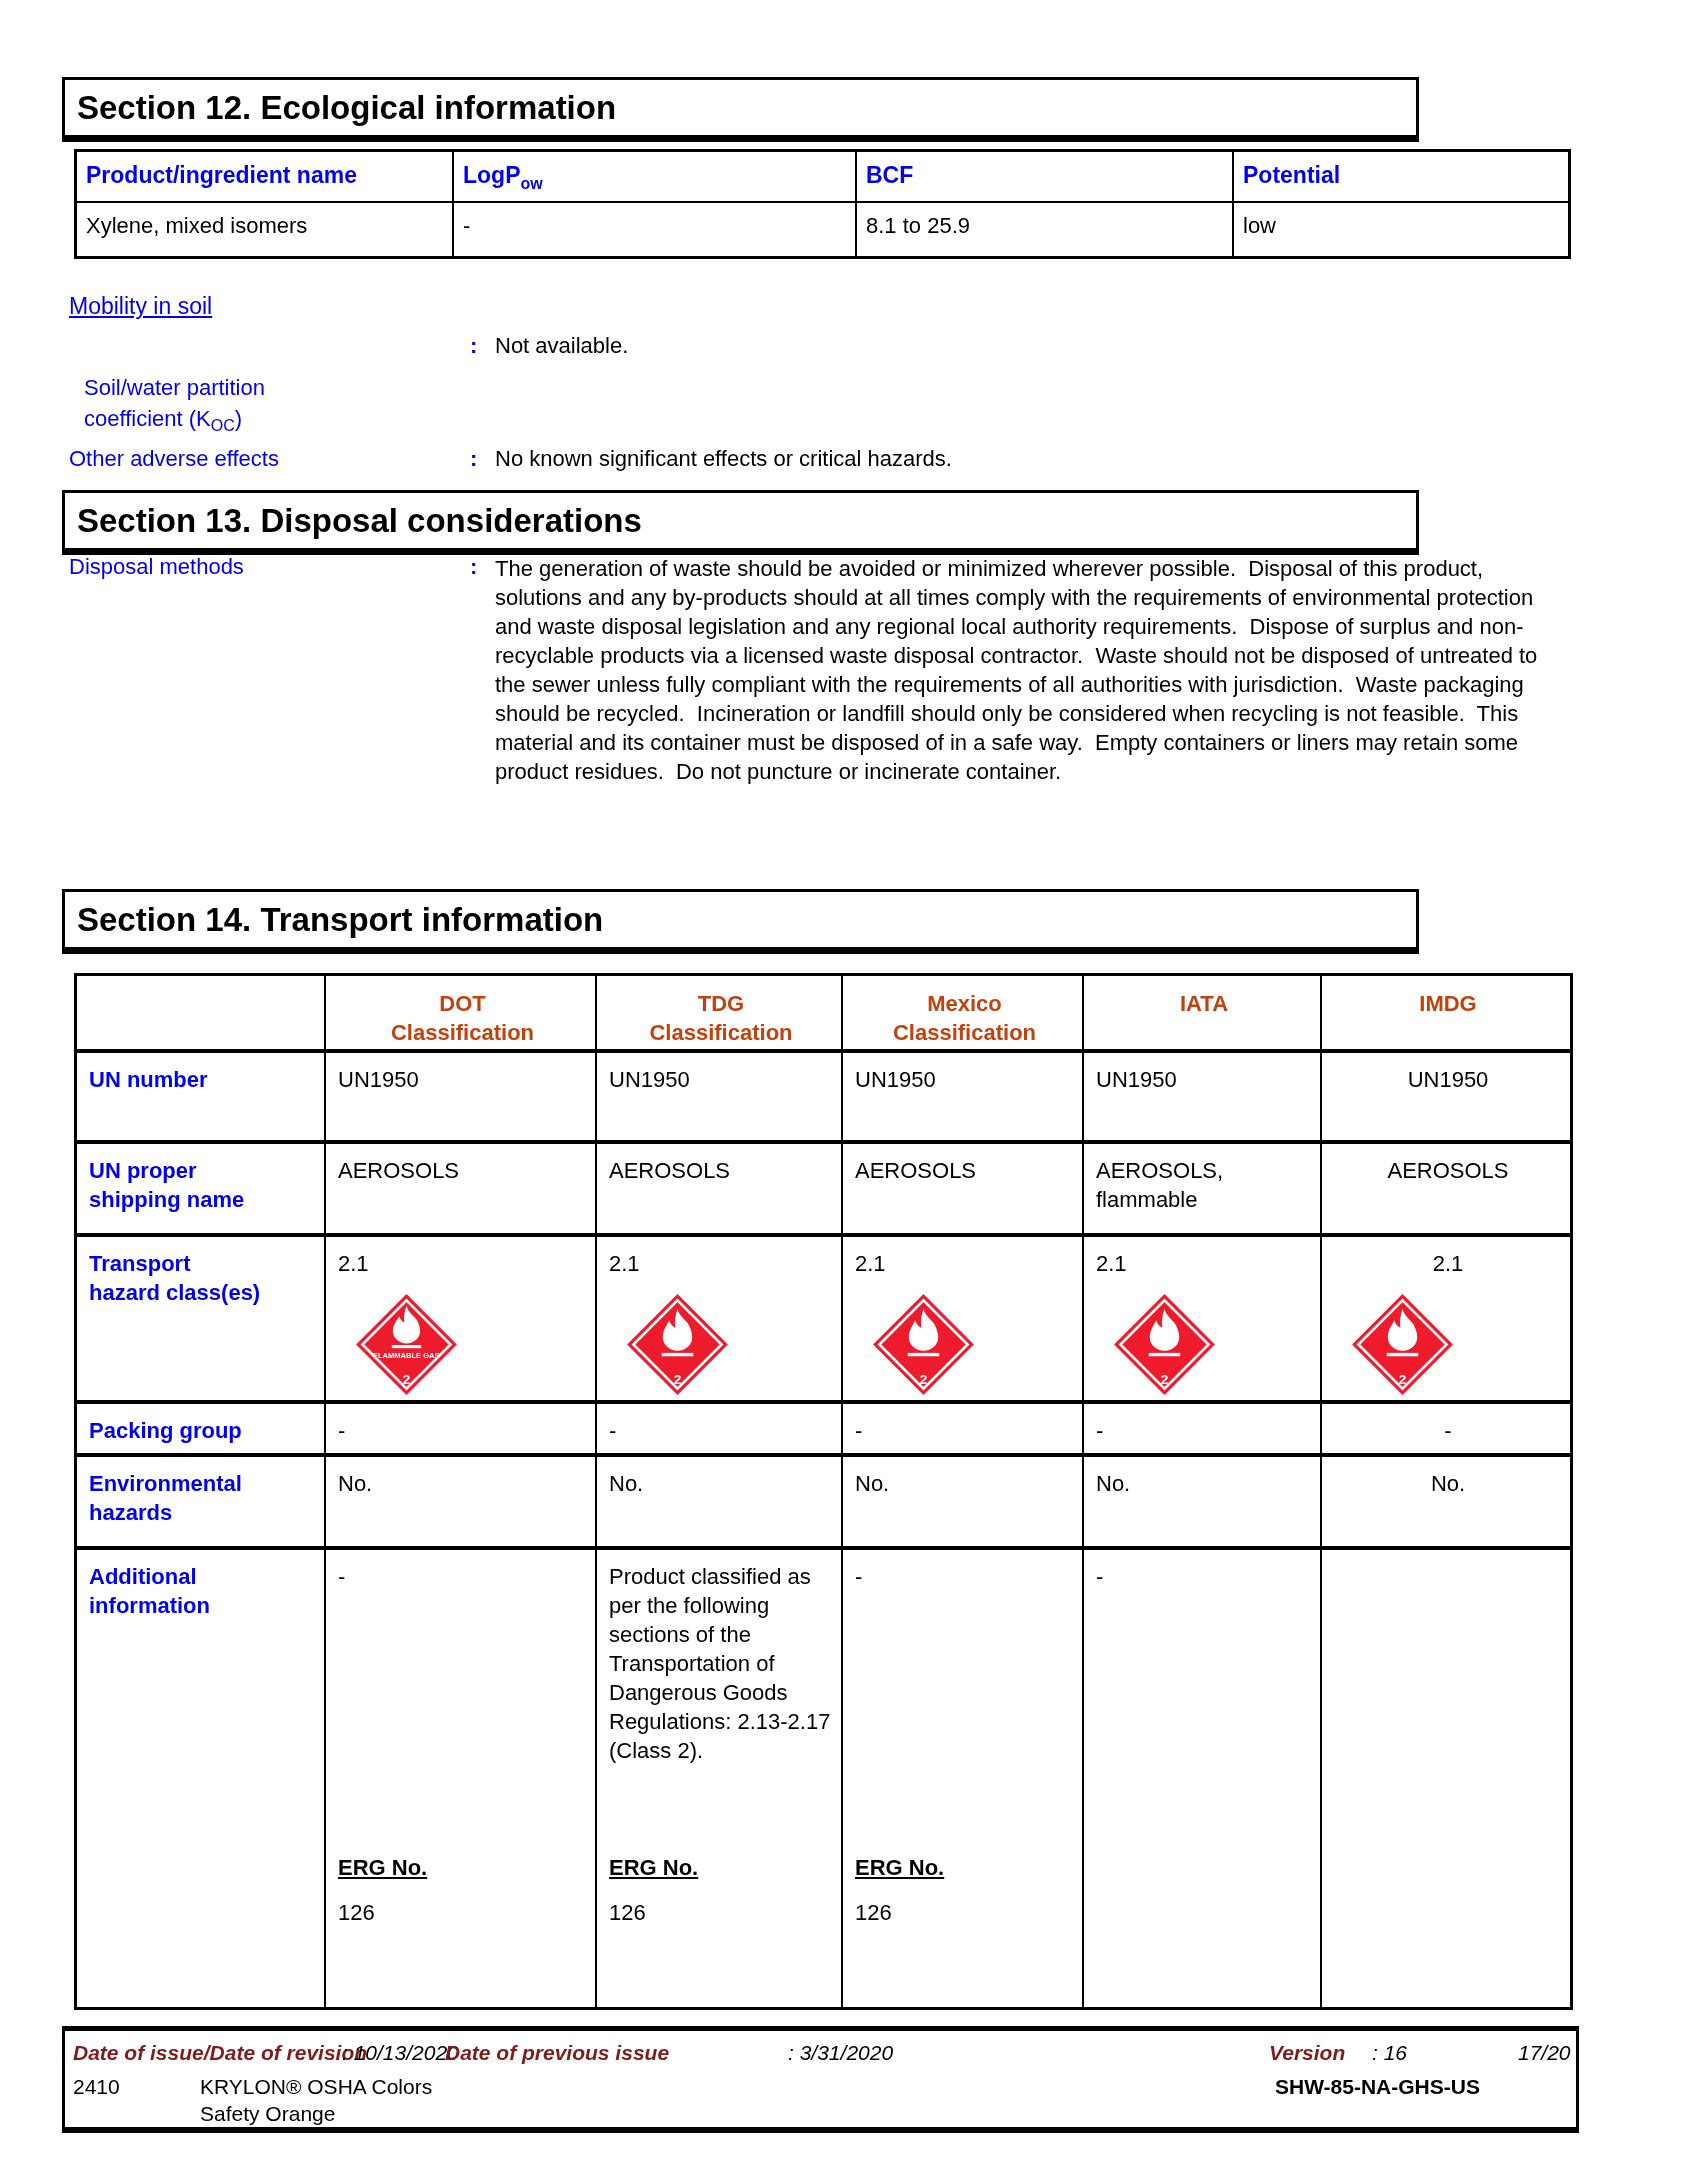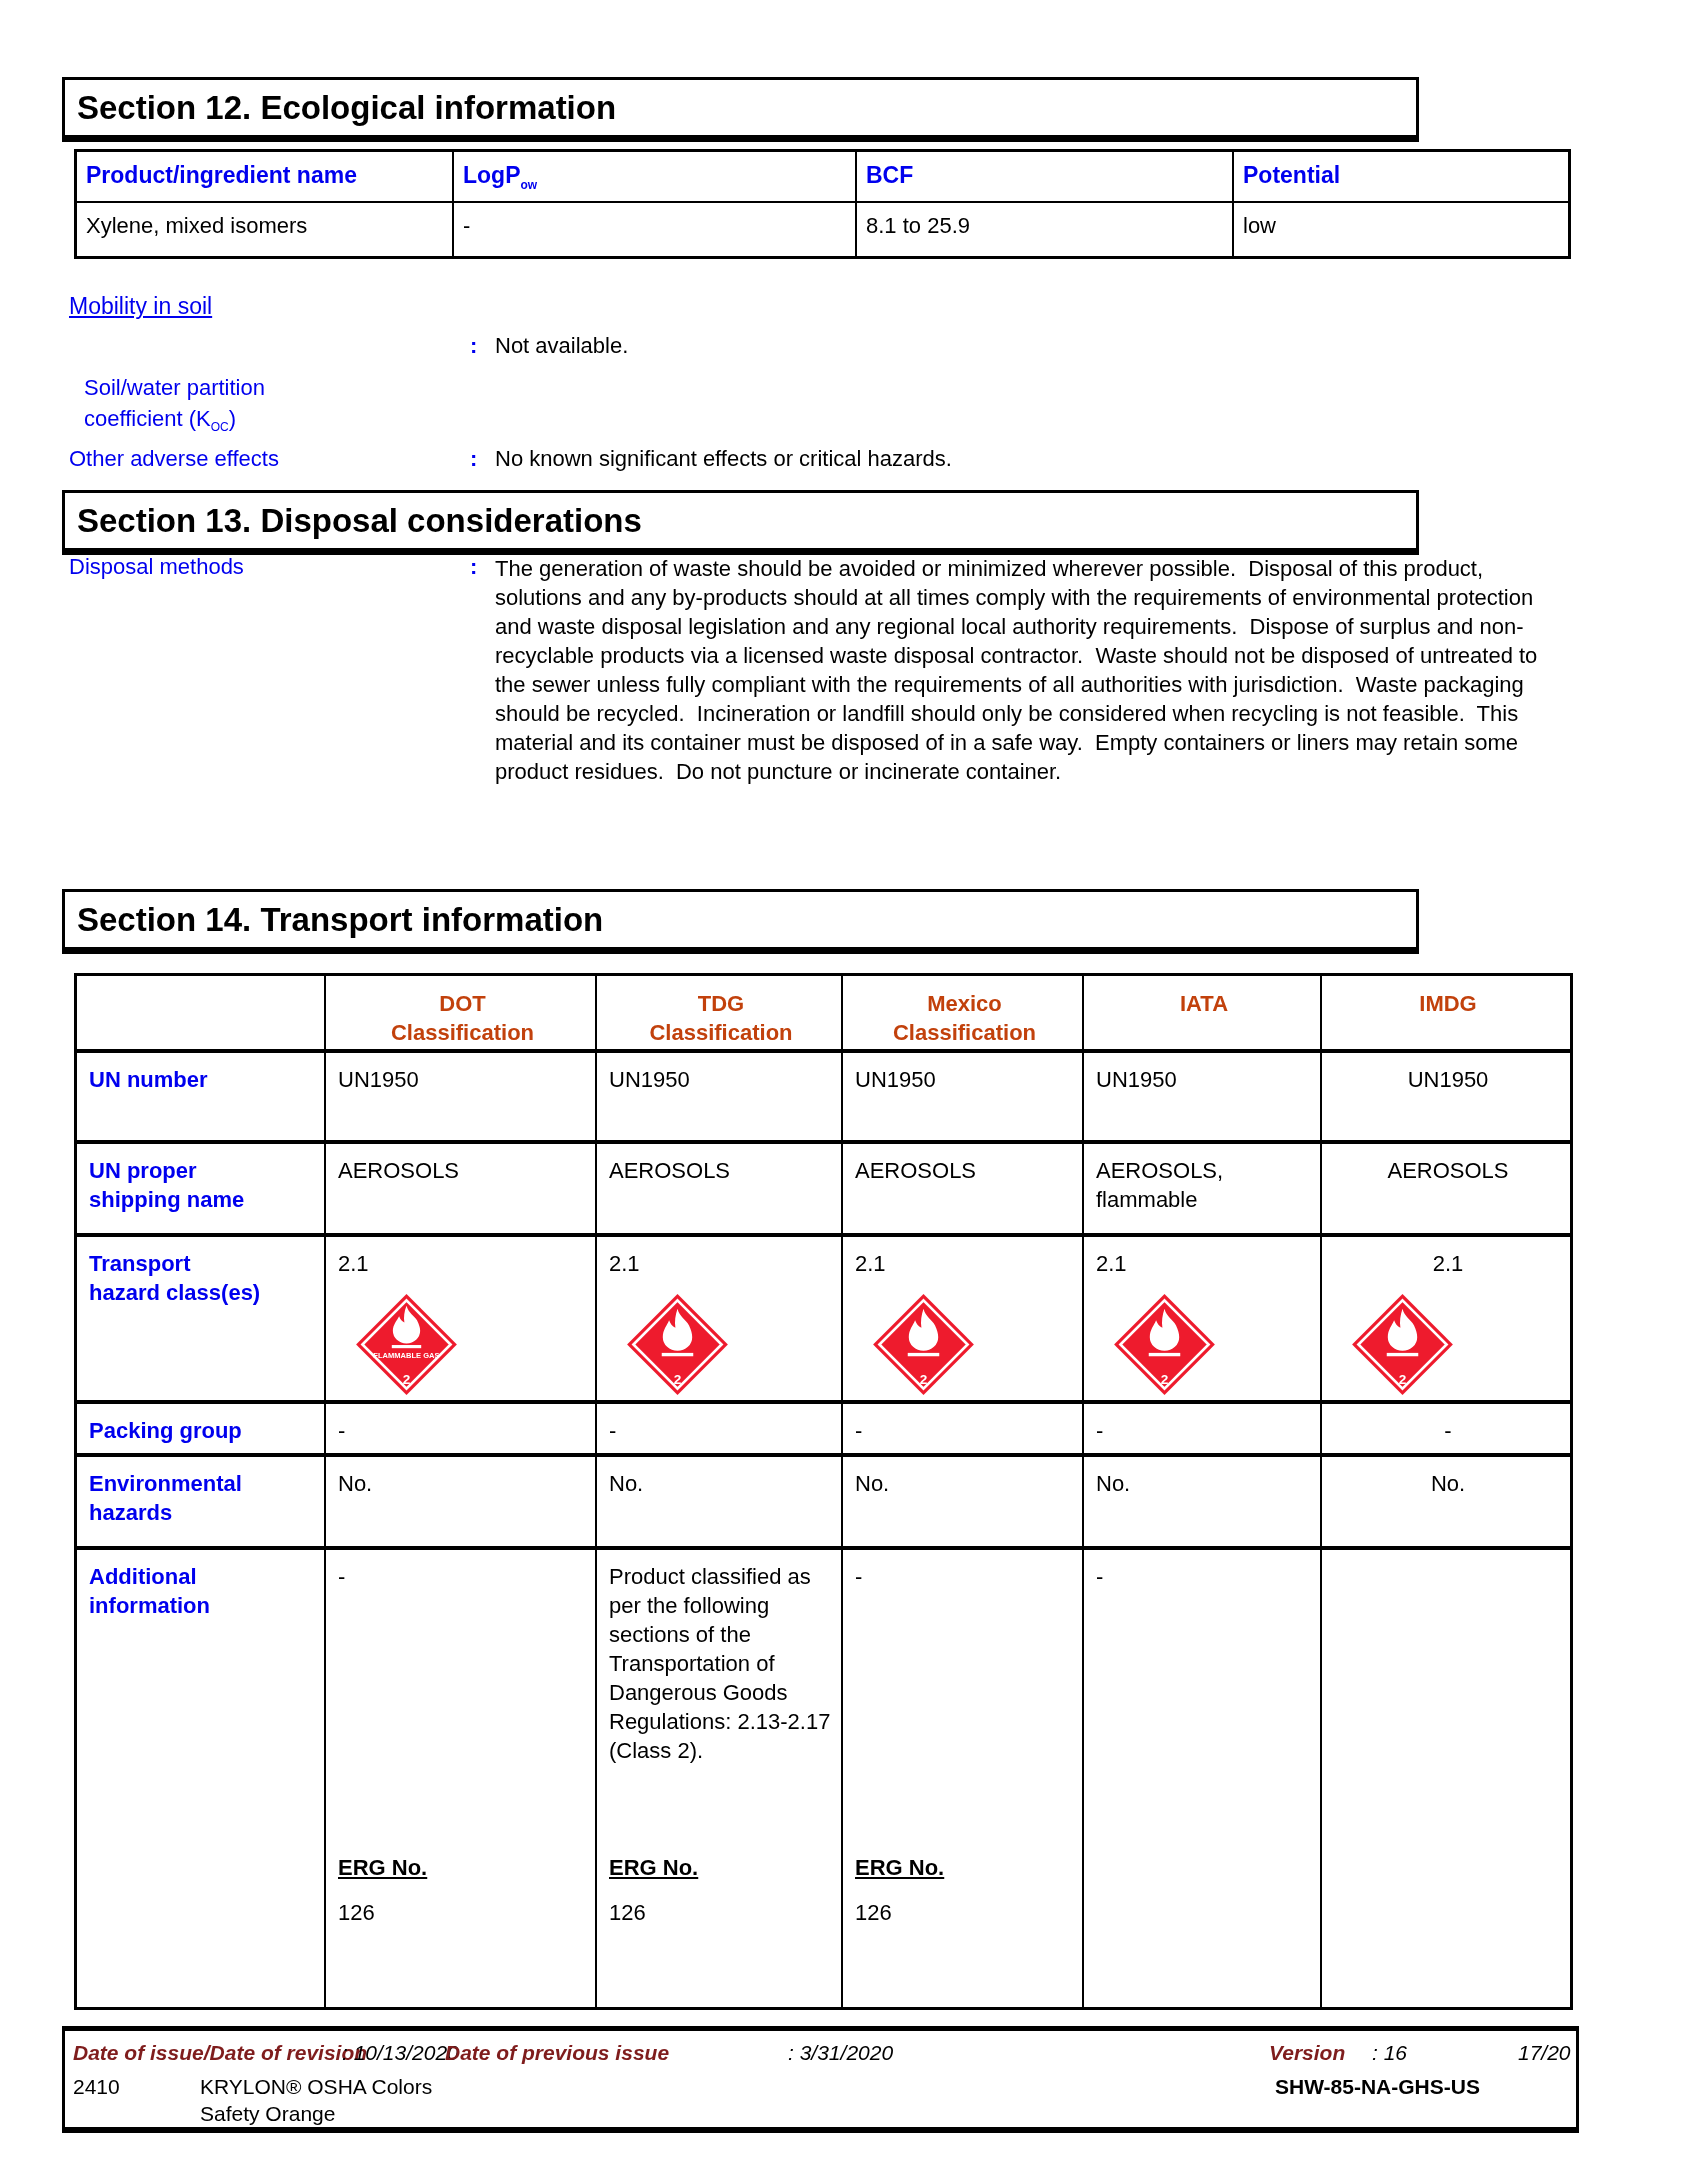--- a/index.html
+++ b/index.html
@@ -22,21 +22,21 @@
   .etable {
     position:absolute; left:74px; top:149px;
     display:grid; grid-template-columns:377px 403px 377px 334px;
     grid-template-rows:51px 53px;
     border:3px solid #000; background:#fff;
   }
   .etable > div { border-right:2px solid #000; border-bottom:2px solid #000; padding:10px 0 0 9px; font-size:22px; }
   .etable > div.lastcol { border-right:none; }
   .etable > div.lastrow { border-bottom:none; }
   .etable .ehead { color:#0000ee; font-weight:bold; font-size:23px; }
-  sub.small { font-size:12px; }
+  sub.small { font-size:16px; }
 
   .bluelbl { color:#0000ee; font-weight:normal; font-size:22px; }
   .val { font-size:22px; color:#000; }
   .underl { text-decoration:underline; }
   .colon { color:#0000ee; font-weight:bold; font-size:22px; }
   .para { font-size:22px; line-height:29px; white-space:pre-wrap; }
   .twoline { line-height:31px;margin-top:39px; }
 
   
   .ttable {

